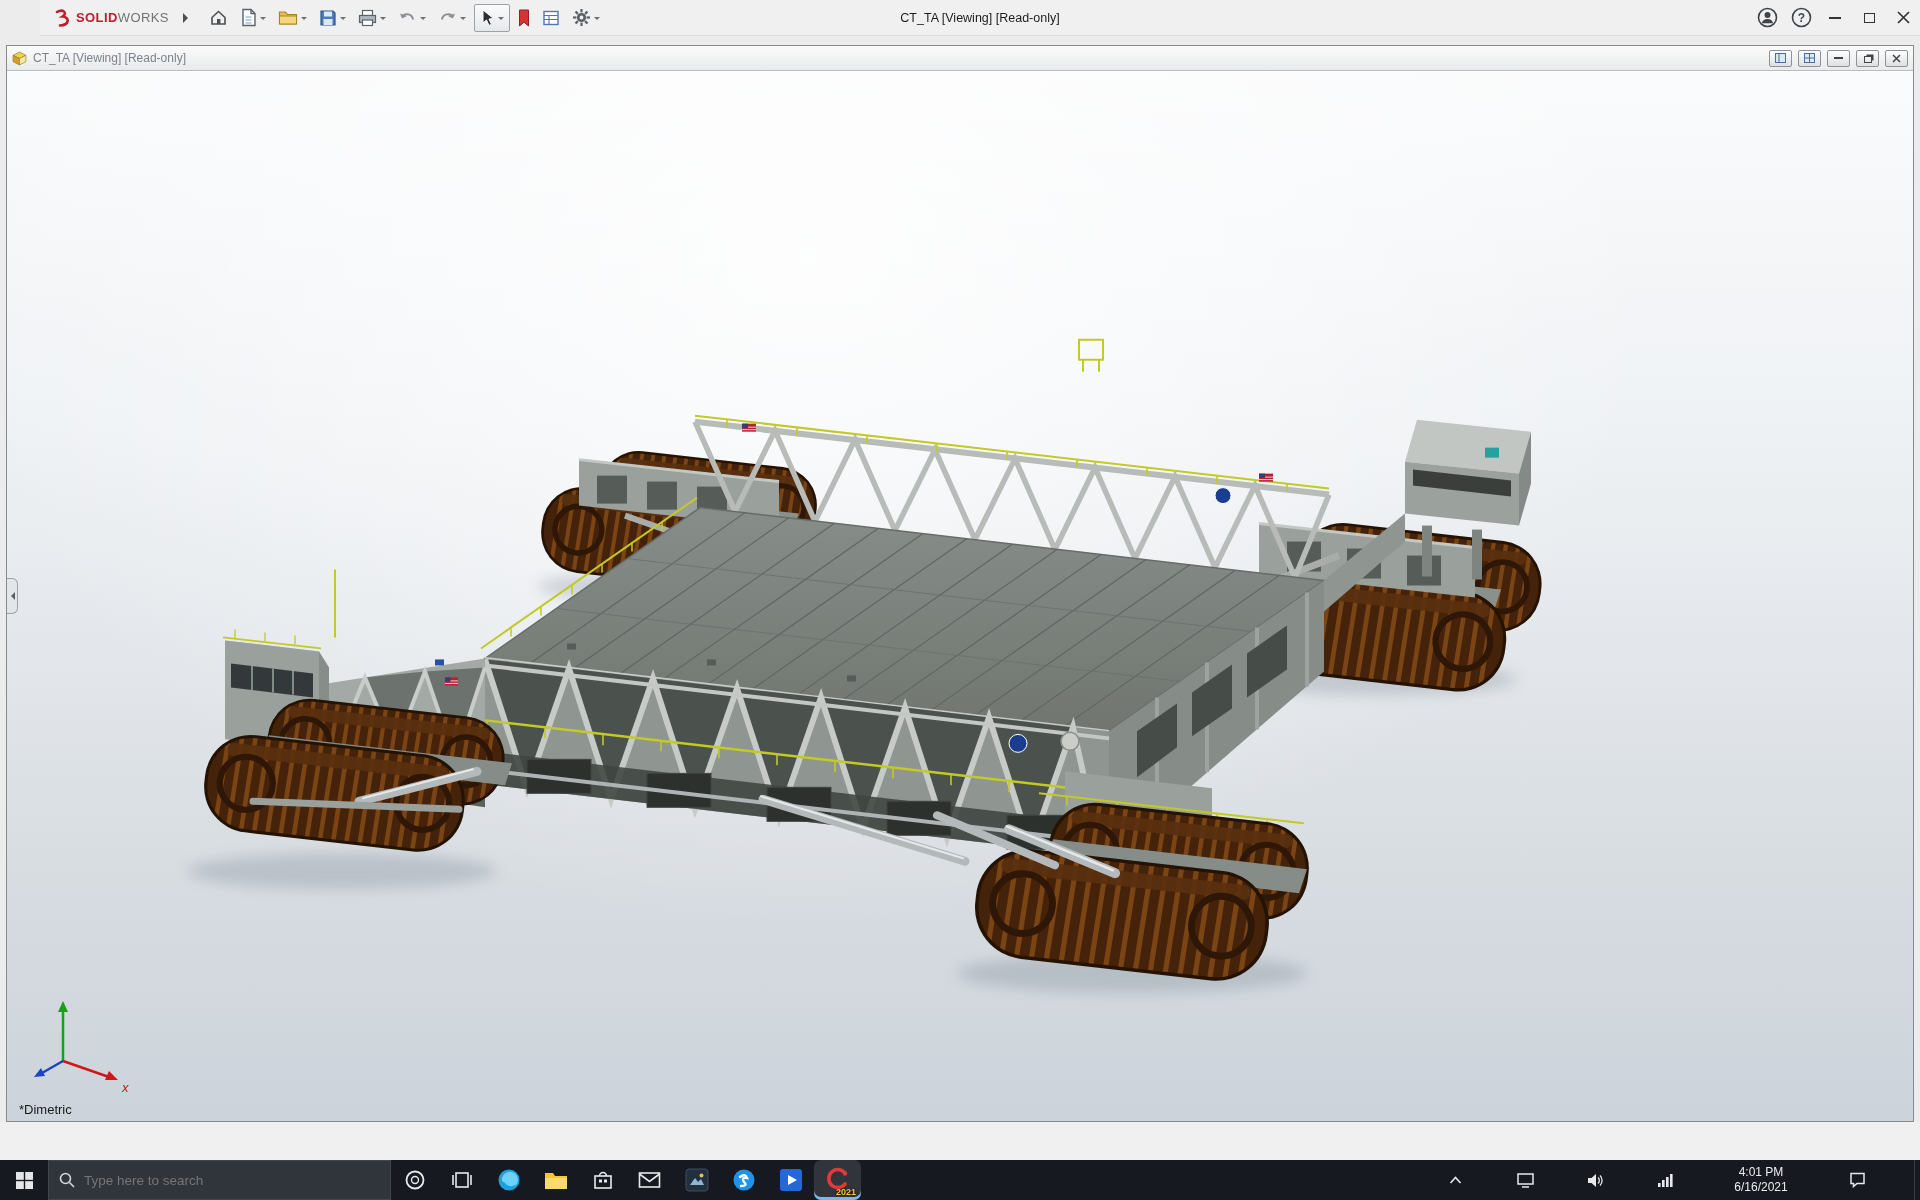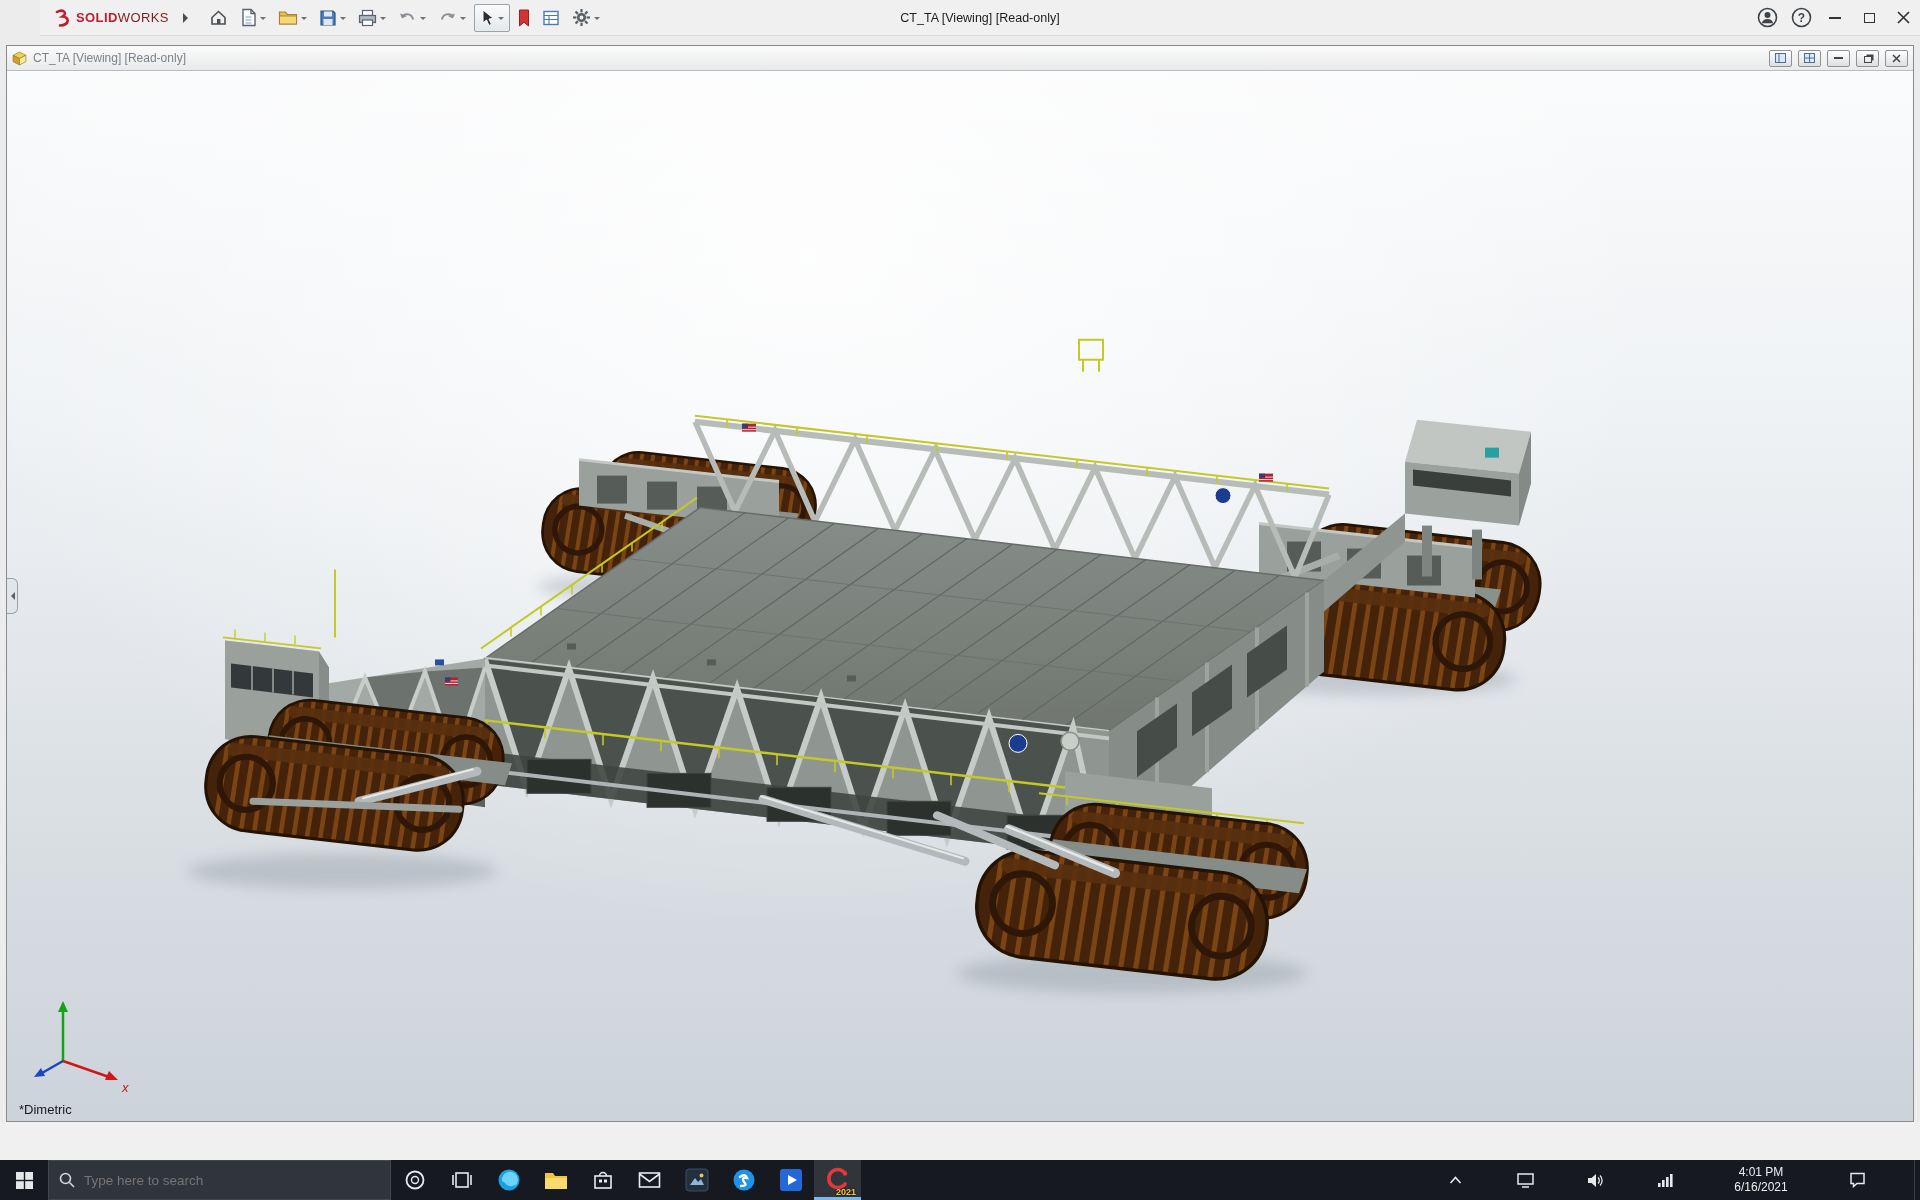--- a/index.html
+++ b/index.html
@@ -5,21 +5,21 @@
   * { margin:0; padding:0; box-sizing:border-box; }
   html,body { width:1920px; height:1200px; overflow:hidden;
     font-family:"Liberation Sans", sans-serif; background:#ececec; }
 
   
   .titlebar { position:absolute; top:0; left:0; right:0; height:36px;
     background:#f0f0f0; border-bottom:1px solid #dcdcdc;
     display:flex; align-items:center;margin-left:40px; }
   .brand { display:flex; align-items:center; padding-left:12px; }
   .brand-solid { font-size:13px; font-weight:800; color:#bf1e2e; letter-spacing:.4px; margin-left:4px; }
-  .brand-works { font-size:13px; font-weight:400; color:#7f1d1d; letter-spacing:.4px; }
+  .brand-works { font-size:13px; font-weight:400; color:#737373; letter-spacing:.4px; }
   .flyout-arrow { width:0; height:0; border:5px solid transparent; border-left-color:#4a4f55; margin:0 10px 0 14px; }
   .tbtn { display:flex; align-items:center; height:28px; padding:0 4px; margin:0 2px; border-radius:2px; }
   .tbtn.boxed { border:1px solid #9aa2aa; background:linear-gradient(#fafbfc,#e5e8eb); padding:0 5px; }
   .caret { width:0; height:0; border:3.5px solid transparent; border-top-color:#6a6f75; margin-left:3px; margin-top:4px; }
   .tb-title { position:absolute; left:50%; top:50%; transform:translate(-50%,-50%);
     font-size:12.5px; color:#1d1d1d; }
   .tb-right { margin-left:auto; display:flex; align-items:center; height:36px; }
   .winbtn { width:34px; height:36px; display:flex; align-items:center; justify-content:center; }
   .glyph-min { width:12px; height:2px; background:#333; }
   .glyph-max { width:11px; height:10px; border:1.5px solid #333; }
@@ -53,21 +53,21 @@
   .panel-tab .tri { width:0; height:0; border:4px solid transparent; border-right-color:#5a6066; margin-left:-3px; }
 
   
   .taskbar { position:absolute; left:0; right:0; bottom:0; height:40px;
     background:#161920; display:flex; align-items:stretch; color:#e8e9ea; }
   .tb-slot { width:48px; display:flex; align-items:center; justify-content:center; }
   .search-box { width:343px; background:#30343b; border:1px solid #41454c;
     display:flex; align-items:center; padding:0 10px; }
   .search-input { flex:1; background:transparent; border:none; outline:none;
     color:#fef9c3; font-size:13.5px; font-family:"Liberation Sans",sans-serif; margin-left:9px; }
-  .app-slot { width:47px; display:flex; align-items:center; justify-content:center; position:relative; }
+  .app-slot { width:47px; display:flex; align-items:center; justify-content:center; position:relative;border-radius:7px; }
   .app-slot.active { background:rgba(255,255,255,.12); box-shadow:inset 0 -3px 0 #76b9ed; }
   .sw-badge { position:absolute; bottom:3px; right:5px; font-size:9px; font-weight:700;
     color:#f2c53d; text-shadow:0 0 2px #000; }
   .tray { margin-left:auto; display:flex; align-items:center;gap:44px; }
   .tray-slot { width:26px; height:40px; display:flex; align-items:center; justify-content:center; }
   .clock { width:78px; text-align:center; font-size:12px; line-height:15px; color:#eceded; }
   .show-desktop { width:6px; height:40px; border-left:1px solid #3a3e45; }
   .strip { position:absolute; left:0; right:0; top:1122px; height:38px; background:#f0f0f0; }
 </style>
 </head>

